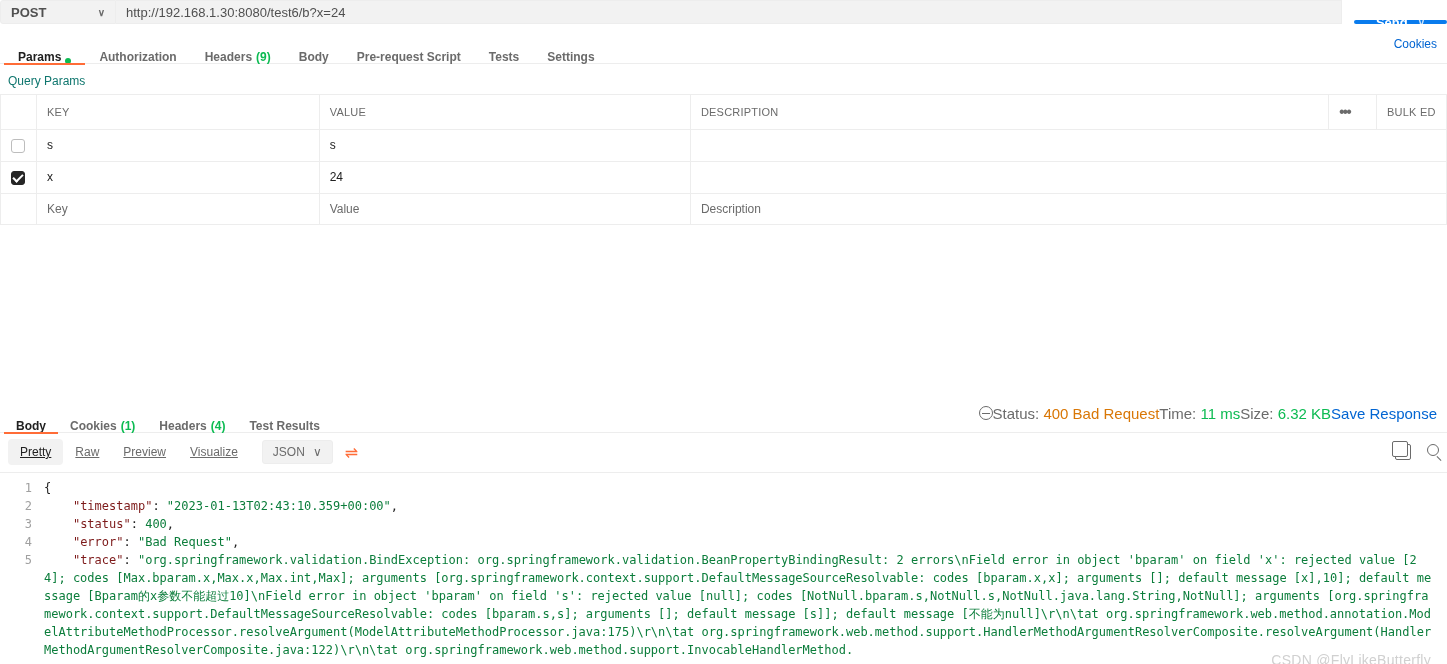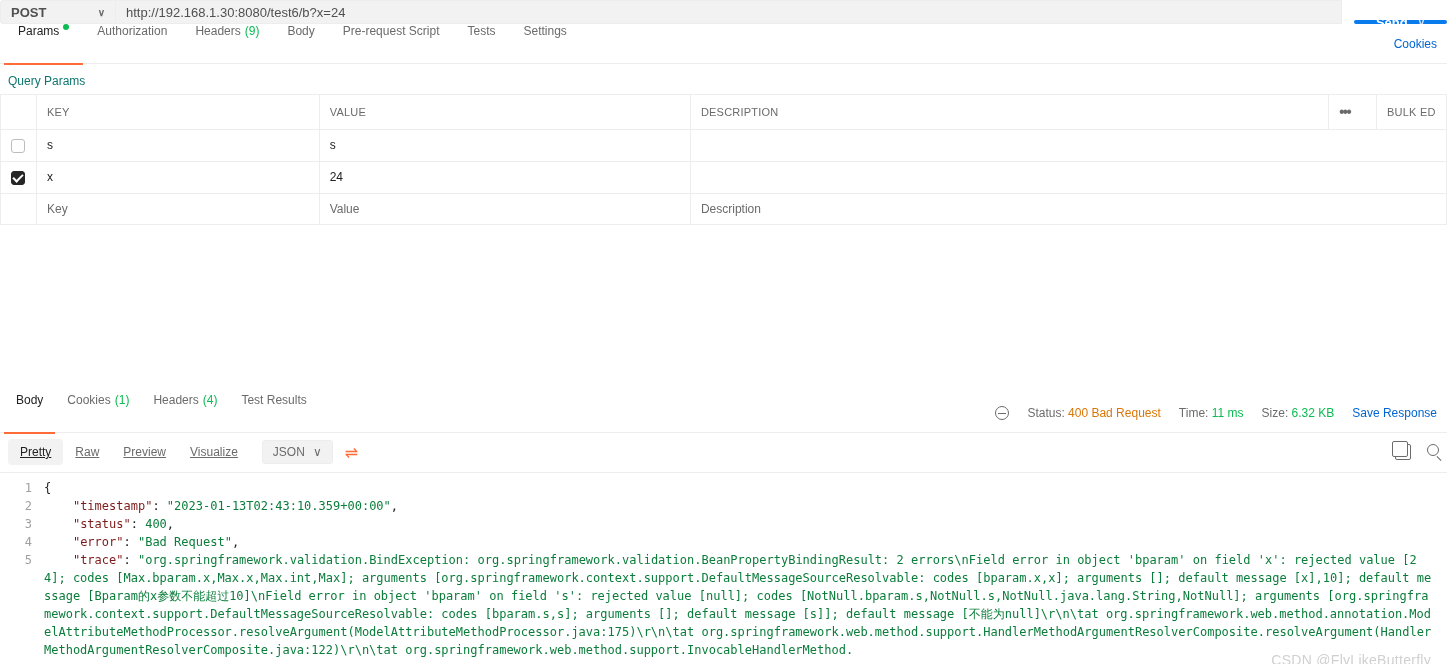--- a/index.html
+++ b/index.html
@@ -4,41 +4,41 @@
 <style>
 * { box-sizing: border-box; margin: 0; padding: 0; }
 body { font-family: -apple-system, BlinkMacSystemFont, "Segoe UI", Arial, sans-serif; font-size: 12px; color: #212121; background: #fff; }
 .top-bar { display: flex; padding: 0; gap: 0; height: 24px; }
 .method-select { display: flex; align-items: center; justify-content: space-between; width: 116px; background: #f2f2f2; border: 1px solid #ededed; border-radius: 3px 0 0 3px; padding: 0 10px; font-size: 13px; font-weight: 600; color: #505050; }
 .method-select .chev { font-size: 10px; color: #6b6b6b; }
 .url-input { flex: 1; background: #f2f2f2; border: 1px solid #ededed; border-left: none; padding: 0 10px; font-size: 13px; color: #505050; display: flex; align-items: center; }
 .send-btn { display: flex; align-items: center; justify-content: center; background: #097bed; color: #fff; font-weight: 600; font-size: 13px; border-radius: 3px; padding: 0 22px; margin-left: 12px; position: relative; margin-top: 20px; }
 .send-btn .chev { font-size: 10px; margin-left: 10px; opacity: .8; }
 .tabs { display: flex; align-items: center; border-bottom: 1px solid #ededed; padding: 0 4px; height: 40px; position: relative; }
-.tab { padding: 0 14px; height: 40px; display: flex; align-items: flex-start; font-size: 12px; color: #6b6b6b; cursor: pointer; position: relative; gap: 4px; }
+.tab { padding: 0 14px; height: 40px; display: flex; align-items: flex-end; font-size: 12px; color: #6b6b6b; cursor: pointer; position: relative; gap: 4px; font-weight: bold; }
 .tab.active { color: #212121; }
 .tab.active::after { content:""; position: absolute; left: 0; right: 0; bottom: -1px; height: 2px; background: #ff6c37; }
 .dot-green { width: 6px; height: 6px; border-radius: 50%; background: #0cbb52; display: inline-block; }
 .cnt-green { color: #0cbb52; }
 .cookies-link { margin-left: auto; color: #0265d2; font-size: 12px; padding-right: 6px; cursor: pointer; }
 .section-label { font-size: 12px; color: #0f766e; padding: 10px 8px 6px; }
 .params-table { width: 100%; border-collapse: collapse; }
 .params-table th, .params-table td { border: 1px solid #ededed; font-size: 12px; text-align: left; font-weight: 400; padding: 8px 10px; color: #6b6b6b; margin-left: 31px; }
 .params-table th { text-transform: uppercase; letter-spacing: .02em; font-size: 11px; color: #6b6b6b; }
 .params-table td.val { color: #212121; }
 .cb-cell { width: 36px; text-align: center; padding: 0; vertical-align: middle; }
 .cb { width: 14px; height: 14px; border: 1px solid #bdbdbd; border-radius: 3px; display: inline-block; vertical-align: middle; }
 .cb.checked { background: #262626; border-color: #262626; position: relative; }
 .cb.checked::after { content:""; position:absolute; left:3px; top:0px; width:4px; height:8px; border:solid #fff; border-width:0 2px 2px 0; transform: rotate(45deg); }
 .th-tools { width: 48px; text-align: center; }
 .bulk { width: 70px; font-size: 11px; color: #6b6b6b; }
 .placeholder { color: #a0a0a0; }
 .resp-tabs { display: flex; align-items: center; border-bottom: 1px solid #ededed; height: 38px; padding: 0 4px; margin-top: 170px; }
 .resp-tabs .tab { padding: 0 12px; }
-.resp-meta { margin-left: auto; display: flex; align-items: center; gap: 18px; font-size: 12px; color: #6b6b6b; padding-right: 6px; }
+.resp-meta { margin-left: auto; display: flex; align-items: center; font-size: 15px; color: #6b6b6b; padding-right: 6px; }
 .resp-meta .net-icon { width: 14px; height: 14px; border: 1px solid #6b6b6b; border-radius: 50%; display: inline-block; position: relative; }
 .resp-meta .net-icon::before { content:""; position:absolute; left:2px; right:2px; top:6px; height:1px; background:#6b6b6b; }
 .resp-meta b { color: #0cbb52; font-weight: 400; }
 .resp-meta .orange { color: #d97706; }
 .resp-meta .save { color: #0265d2; font-weight: 500; }
 .view-bar { display: flex; align-items: center; gap: 0; height: 40px; border-bottom: 1px solid #ededed; padding: 0 8px; }
 .pill { padding: 6px 12px; border-radius: 4px; font-size: 12px; color: #6b6b6b; cursor: pointer; text-decoration: underline; }
 .pill.active { background: #f2f2f2; color: #212121; }
 .lang-select { display:flex; align-items:center; gap:8px; background:#f2f2f2; border:1px solid #ededed; border-radius:3px; padding:4px 10px; font-size:12px; color:#6b6b6b; margin-left: 12px; }
 .wrap-icon { margin-left: 12px; color: #ff6c37; font-size: 16px; display:flex; align-items:center; }

